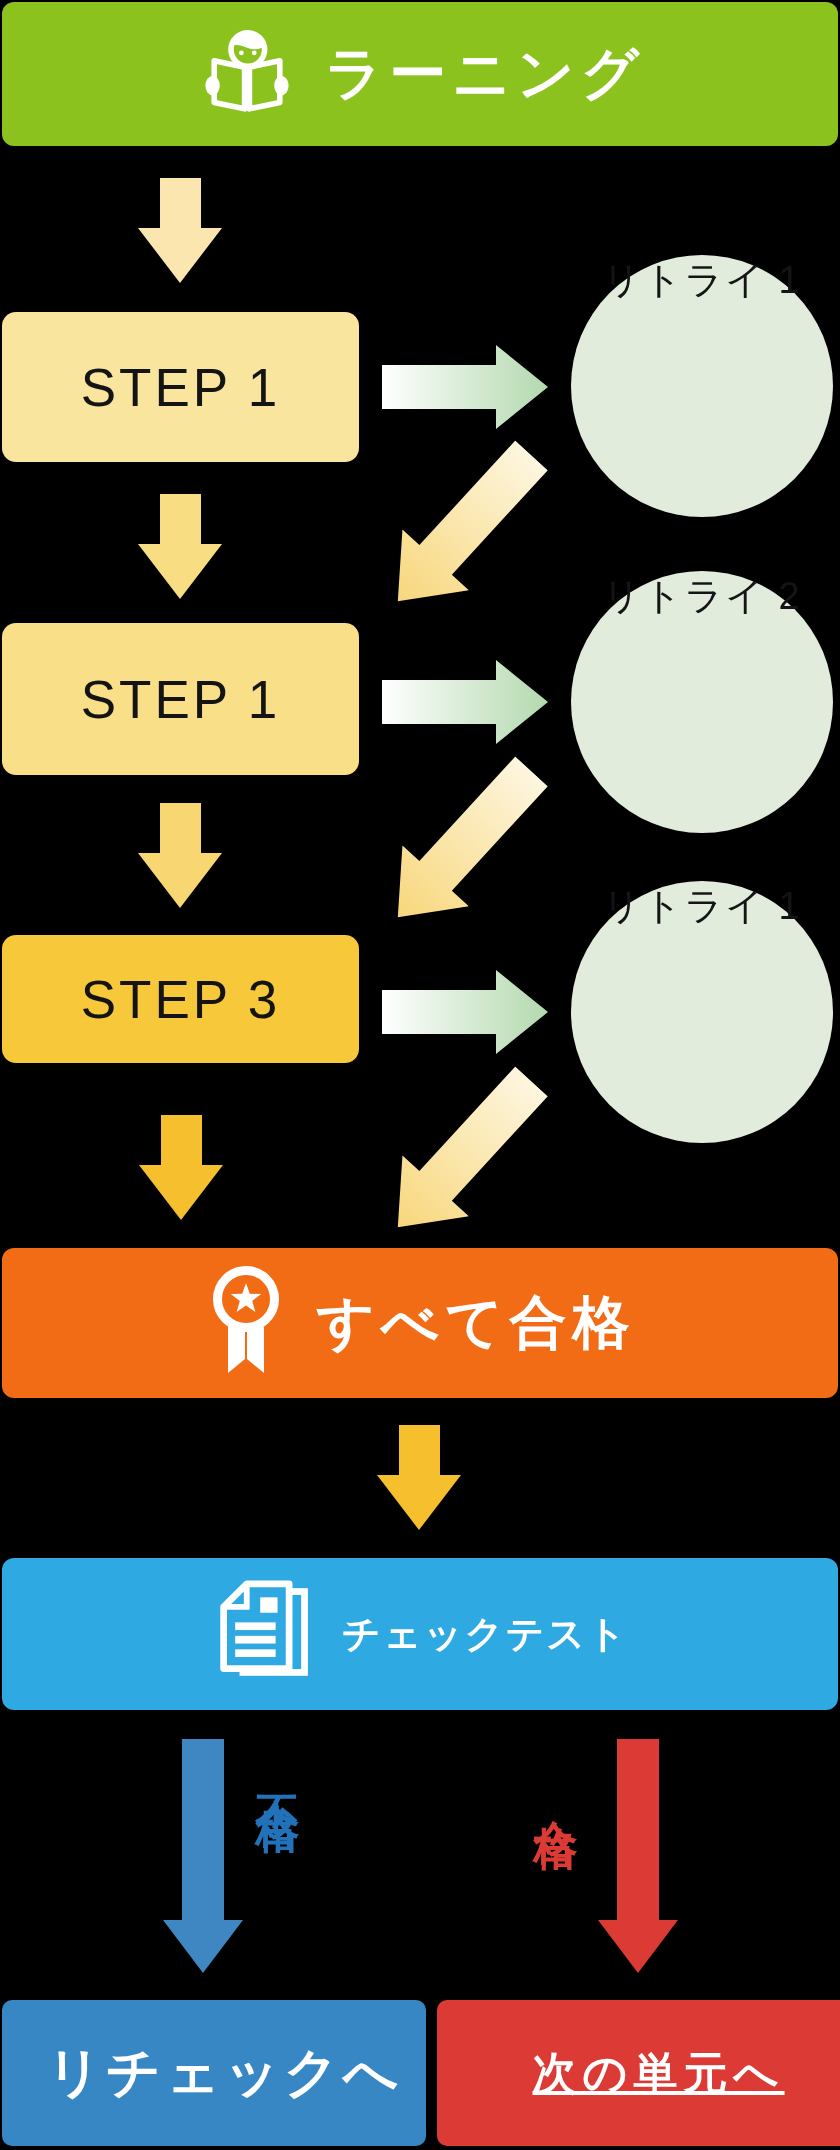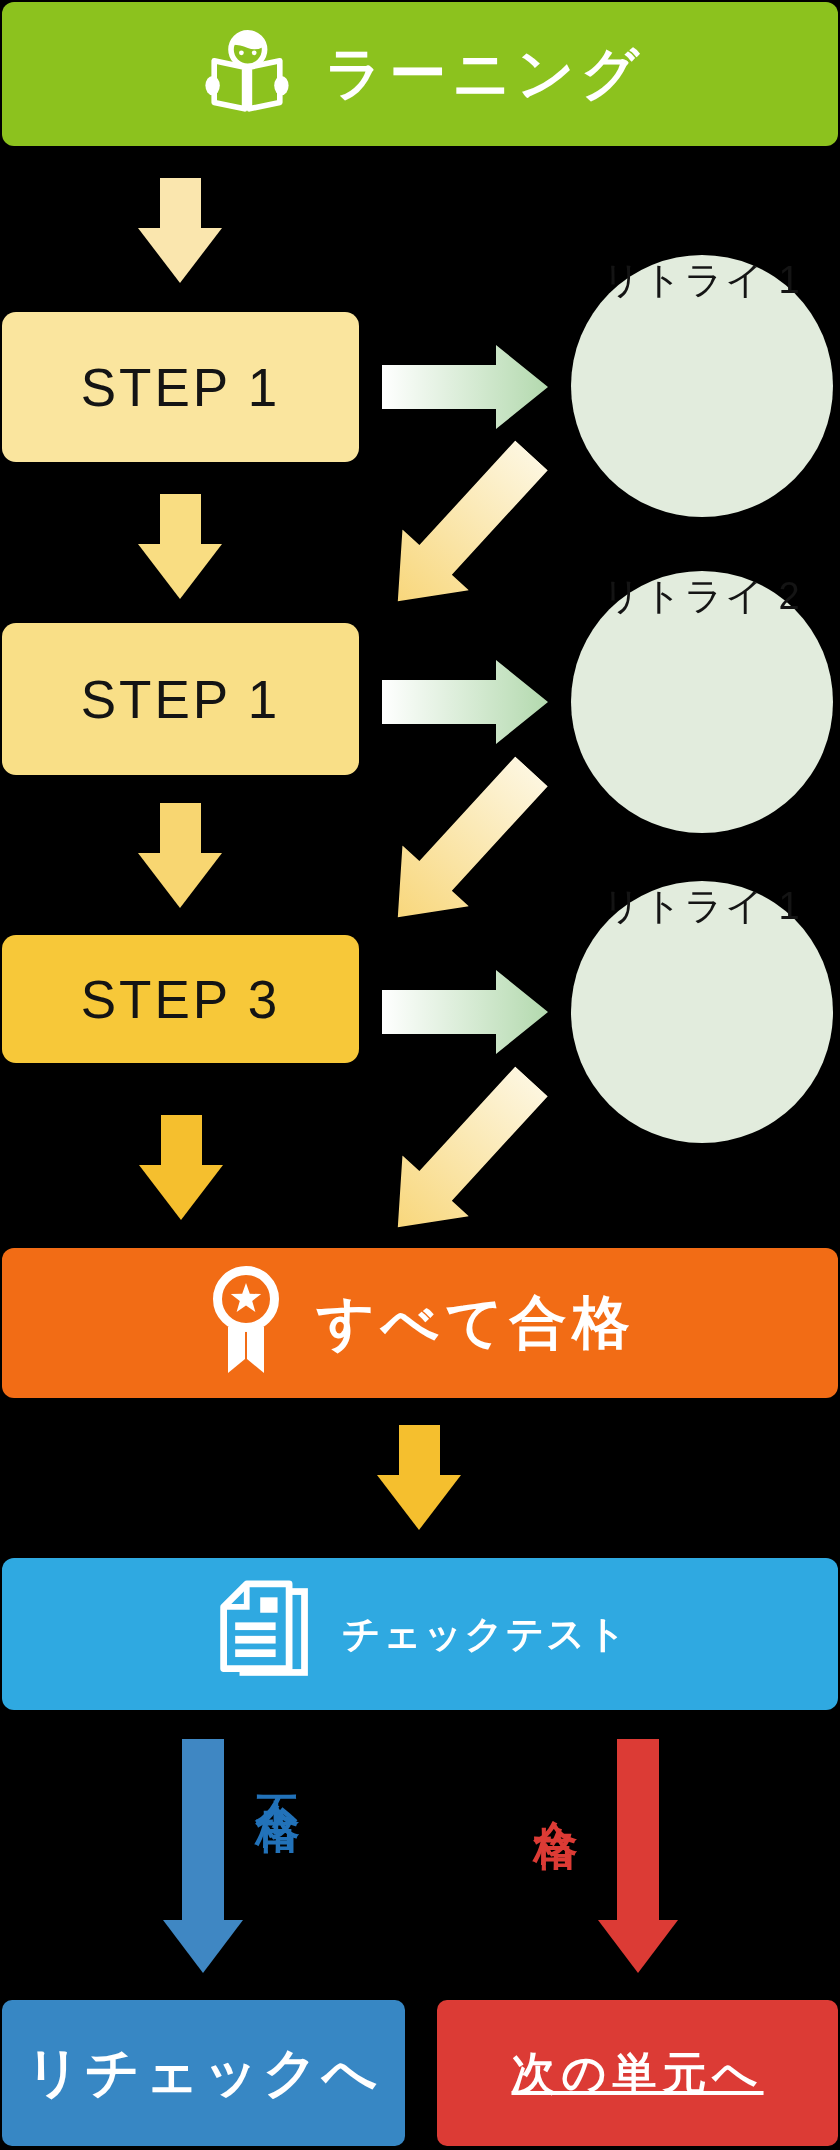--- a/index.html
+++ b/index.html
@@ -45,21 +45,21 @@
     font-weight:bold;font-size:44px;letter-spacing:7px;line-height:1;}
   #fail-label{left:256px;top:1760px;color:var(--fail-text-blue);}
   #pass-label{left:534px;top:1784px;color:var(--pass-red);}
   
   .garrow{position:absolute;left:382px;width:166px;height:84px;}
   #g1{top:345px;} #g2{top:660px;} #g3{top:970px;}
   .diag{position:absolute;left:364px;width:200px;height:90px;transform:rotate(132.5deg);}
   #d1{top:484px;} #d2{top:800px;} #d3{top:1110px;}
   
   .result-box{position:absolute;top:2000px;height:146px;border-radius:10px;
-    display:flex;align-items:center;justify-content:center;}
+    display:flex;align-items:center;justify-content:center;padding-left:21px;}
   #recheck{left:2px;width:403px;background:var(--recheck-blue);}
   #nextunit{left:437px;width:401px;background:var(--pass-red);}
   .result-label{color:var(--text-white);font-weight:bold;font-size:54px;letter-spacing:4px;}
   #nextunit .result-label{font-size:44px;letter-spacing:6px;text-decoration:underline;}
   
   .ga-s{stop-color:var(--green-arrow-start);} .ga-e{stop-color:var(--green-arrow-end);}
   .da-s{stop-color:var(--diag-arrow-start);} .da-e{stop-color:var(--diag-arrow-end);}
 </style>
 </head>
 <body>

